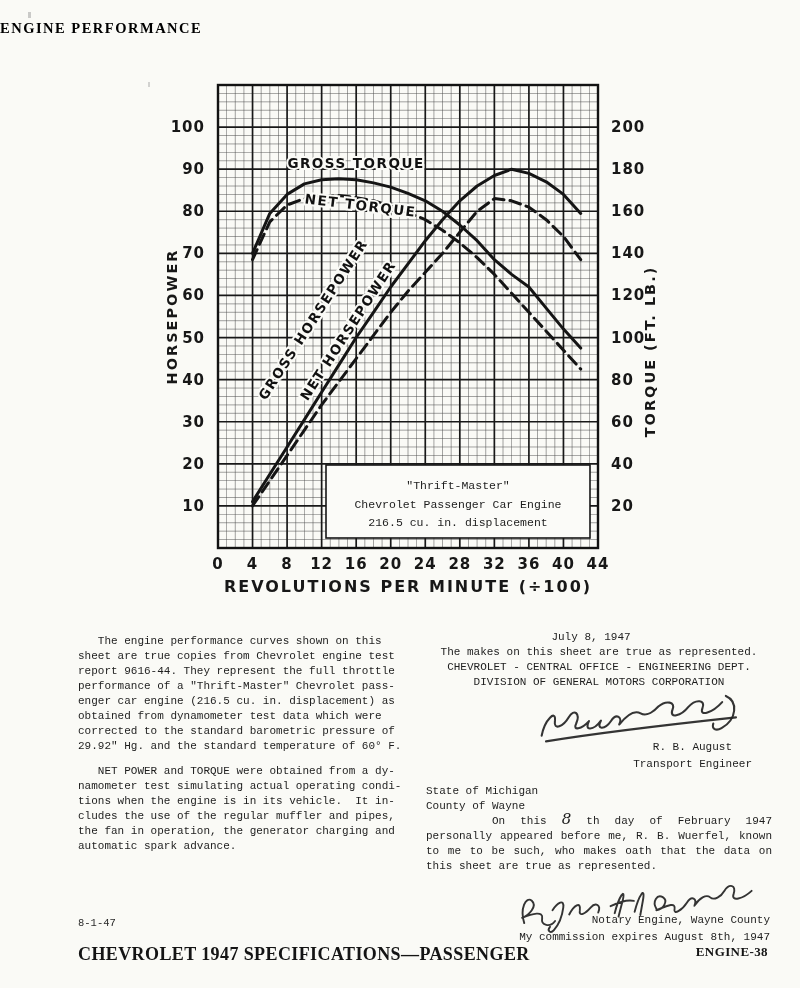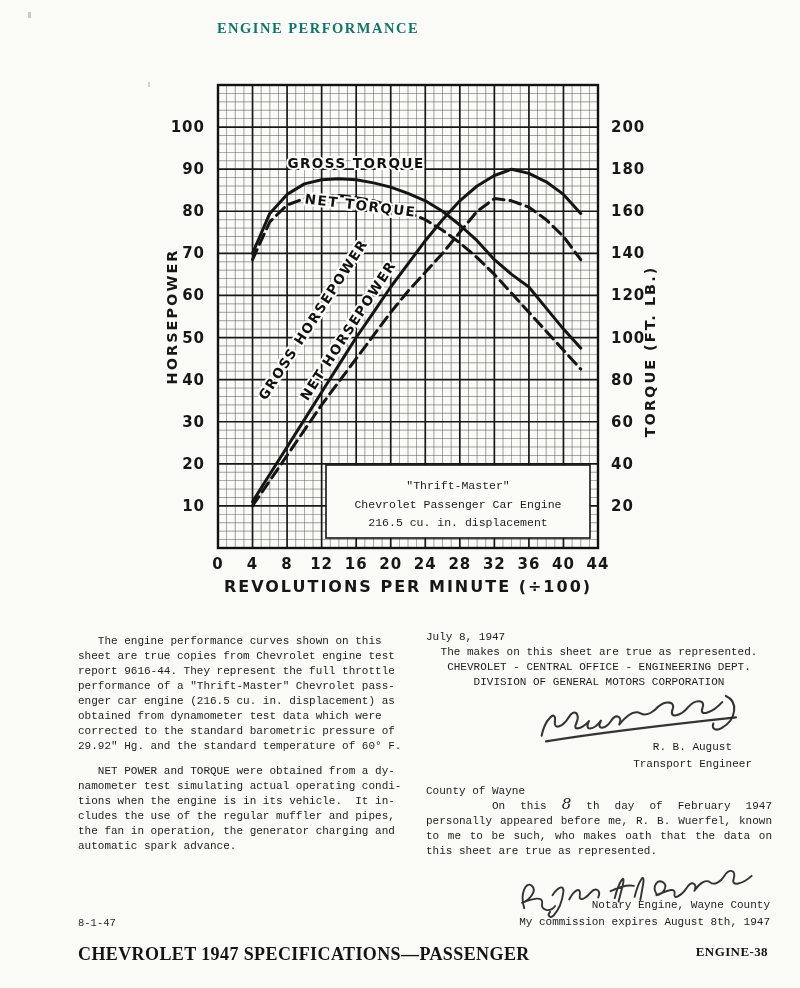--- a/index.html
+++ b/index.html
@@ -5,36 +5,36 @@
   html,body{margin:0;padding:0;}
   body{
     width:800px;height:988px;position:relative;overflow:hidden;
     background:#fafaf6;color:#222;
     font-family:"Liberation Mono","DejaVu Sans Mono",monospace;
   }
   .noise1{position:absolute;left:28px;top:12px;width:3px;height:6px;background:#999;opacity:.5;}
   .noise2{position:absolute;left:148px;top:82px;width:2px;height:5px;background:#aaa;opacity:.5;}
 
   .doc-title{
-    position:absolute;left:0;top:20px;width:636px;text-align:center;
+    position:absolute;left:0;top:20px;width:636px;
     font-family:"Liberation Serif","DejaVu Serif",serif;font-weight:700;
-    font-size:14.5px;letter-spacing:1.5px;color:#0f766e;
+    font-size:14.5px;letter-spacing:1.5px;color:#000000;
   }
 
   #chart-wrap{position:absolute;left:55px;top:48px;width:645px;height:560px;}
   #chart-svg{display:block;}
 
   .typed{font-size:11px;line-height:15px;color:#1d1d1d;white-space:pre-wrap;}
   .typed-block{white-space:pre;}
 
   #left-col{position:absolute;left:78px;top:634px;width:322px;}
   #left-col .para{margin:0 0 10px 0;}
 
   #right-col{position:absolute;left:426px;top:630px;width:346px;}
-  #right-col .date-line{text-align:left;padding-right:16px;}
+  #right-col .date-line{text-align:center;padding-right:16px;}
   #right-col .center-line{text-align:center;}
   .sig-row{display:flex;justify-content:flex-end;padding-right:6px;margin-top:4px;}
   .sig-svg{transform:rotate(-3deg);}
   .sig2-row{display:flex;justify-content:flex-end;padding-right:2px;margin-top:-6px;}
   .sig2-svg{transform:rotate(-4deg);}
   .signer-name{text-align:right;padding-right:40px;margin-top:-6px;}
   .signer-title{text-align:right;padding-right:20px;margin-top:2px;}
   .state-block{margin-top:12px;}
   .notary-para{margin-top:0;text-indent:10ch;text-align:justify;}
   .notary-day{font-family:"DejaVu Serif",serif;font-style:italic;font-size:15px;line-height:10px;}
@@ -254,20 +254,21 @@
     <svg class="sig-svg" width="235" height="52" viewBox="0 0 235 52">
       <path class="sig-path" d="M10 36 C14 20 26 10 24 22 C22 32 32 28 38 19 C44 10 50 16 45 26 C41 33 50 32 58 24 C52 34 62 34 70 24 C64 34 74 33 80 25 C86 17 92 22 88 29 C96 20 104 15 110 19 C116 23 124 17 128 13 C136 7 146 9 142 17 C138 26 150 24 158 15 C166 7 176 9 172 17 C168 26 182 22 192 12"></path>
       <path class="sig-path" d="M14 42 C70 36 150 31 205 28"></path>
       <path class="sig-path" d="M196 6 C208 12 206 30 190 38 C184 41 180 38 182 33"></path>
     </svg>
   </div>
   <div class="typed signer-name">R. B. August</div>
   <div class="typed signer-title">Transport Engineer</div>
 
   <div class="state-block">
+    <div class="typed">State of Michigan</div>
     <div class="typed">County of Wayne</div>
     <p class="typed notary-para"><span>On this </span><span class="notary-day">8</span><span> th day of February 1947 personally appeared before me, R. B. Wuerfel, known to me to be such, who makes oath that the data on this sheet are true as represented.</span></p>
   </div>
 
   <div class="sig2-row">
     <svg class="sig2-svg" width="270" height="50" viewBox="0 0 270 55">
       <path class="sig-path" d="M12 40 C8 24 16 10 22 16 C28 22 18 32 10 34 C22 30 34 28 32 36 C30 44 40 47 46 40"></path>
       <path class="sig-path" d="M44 28 C50 20 58 16 56 26 C54 36 50 44 44 50 C40 54 36 50 40 46"></path>
       <path class="sig-path" d="M62 34 C68 24 76 20 74 30 C72 38 80 34 86 28 C92 22 98 26 94 34"></path>
       <path class="sig-path" d="M112 36 C118 18 126 8 122 22 L116 40 M108 28 C118 24 128 22 134 24 M134 36 C140 18 148 8 144 24 L140 40"></path>

